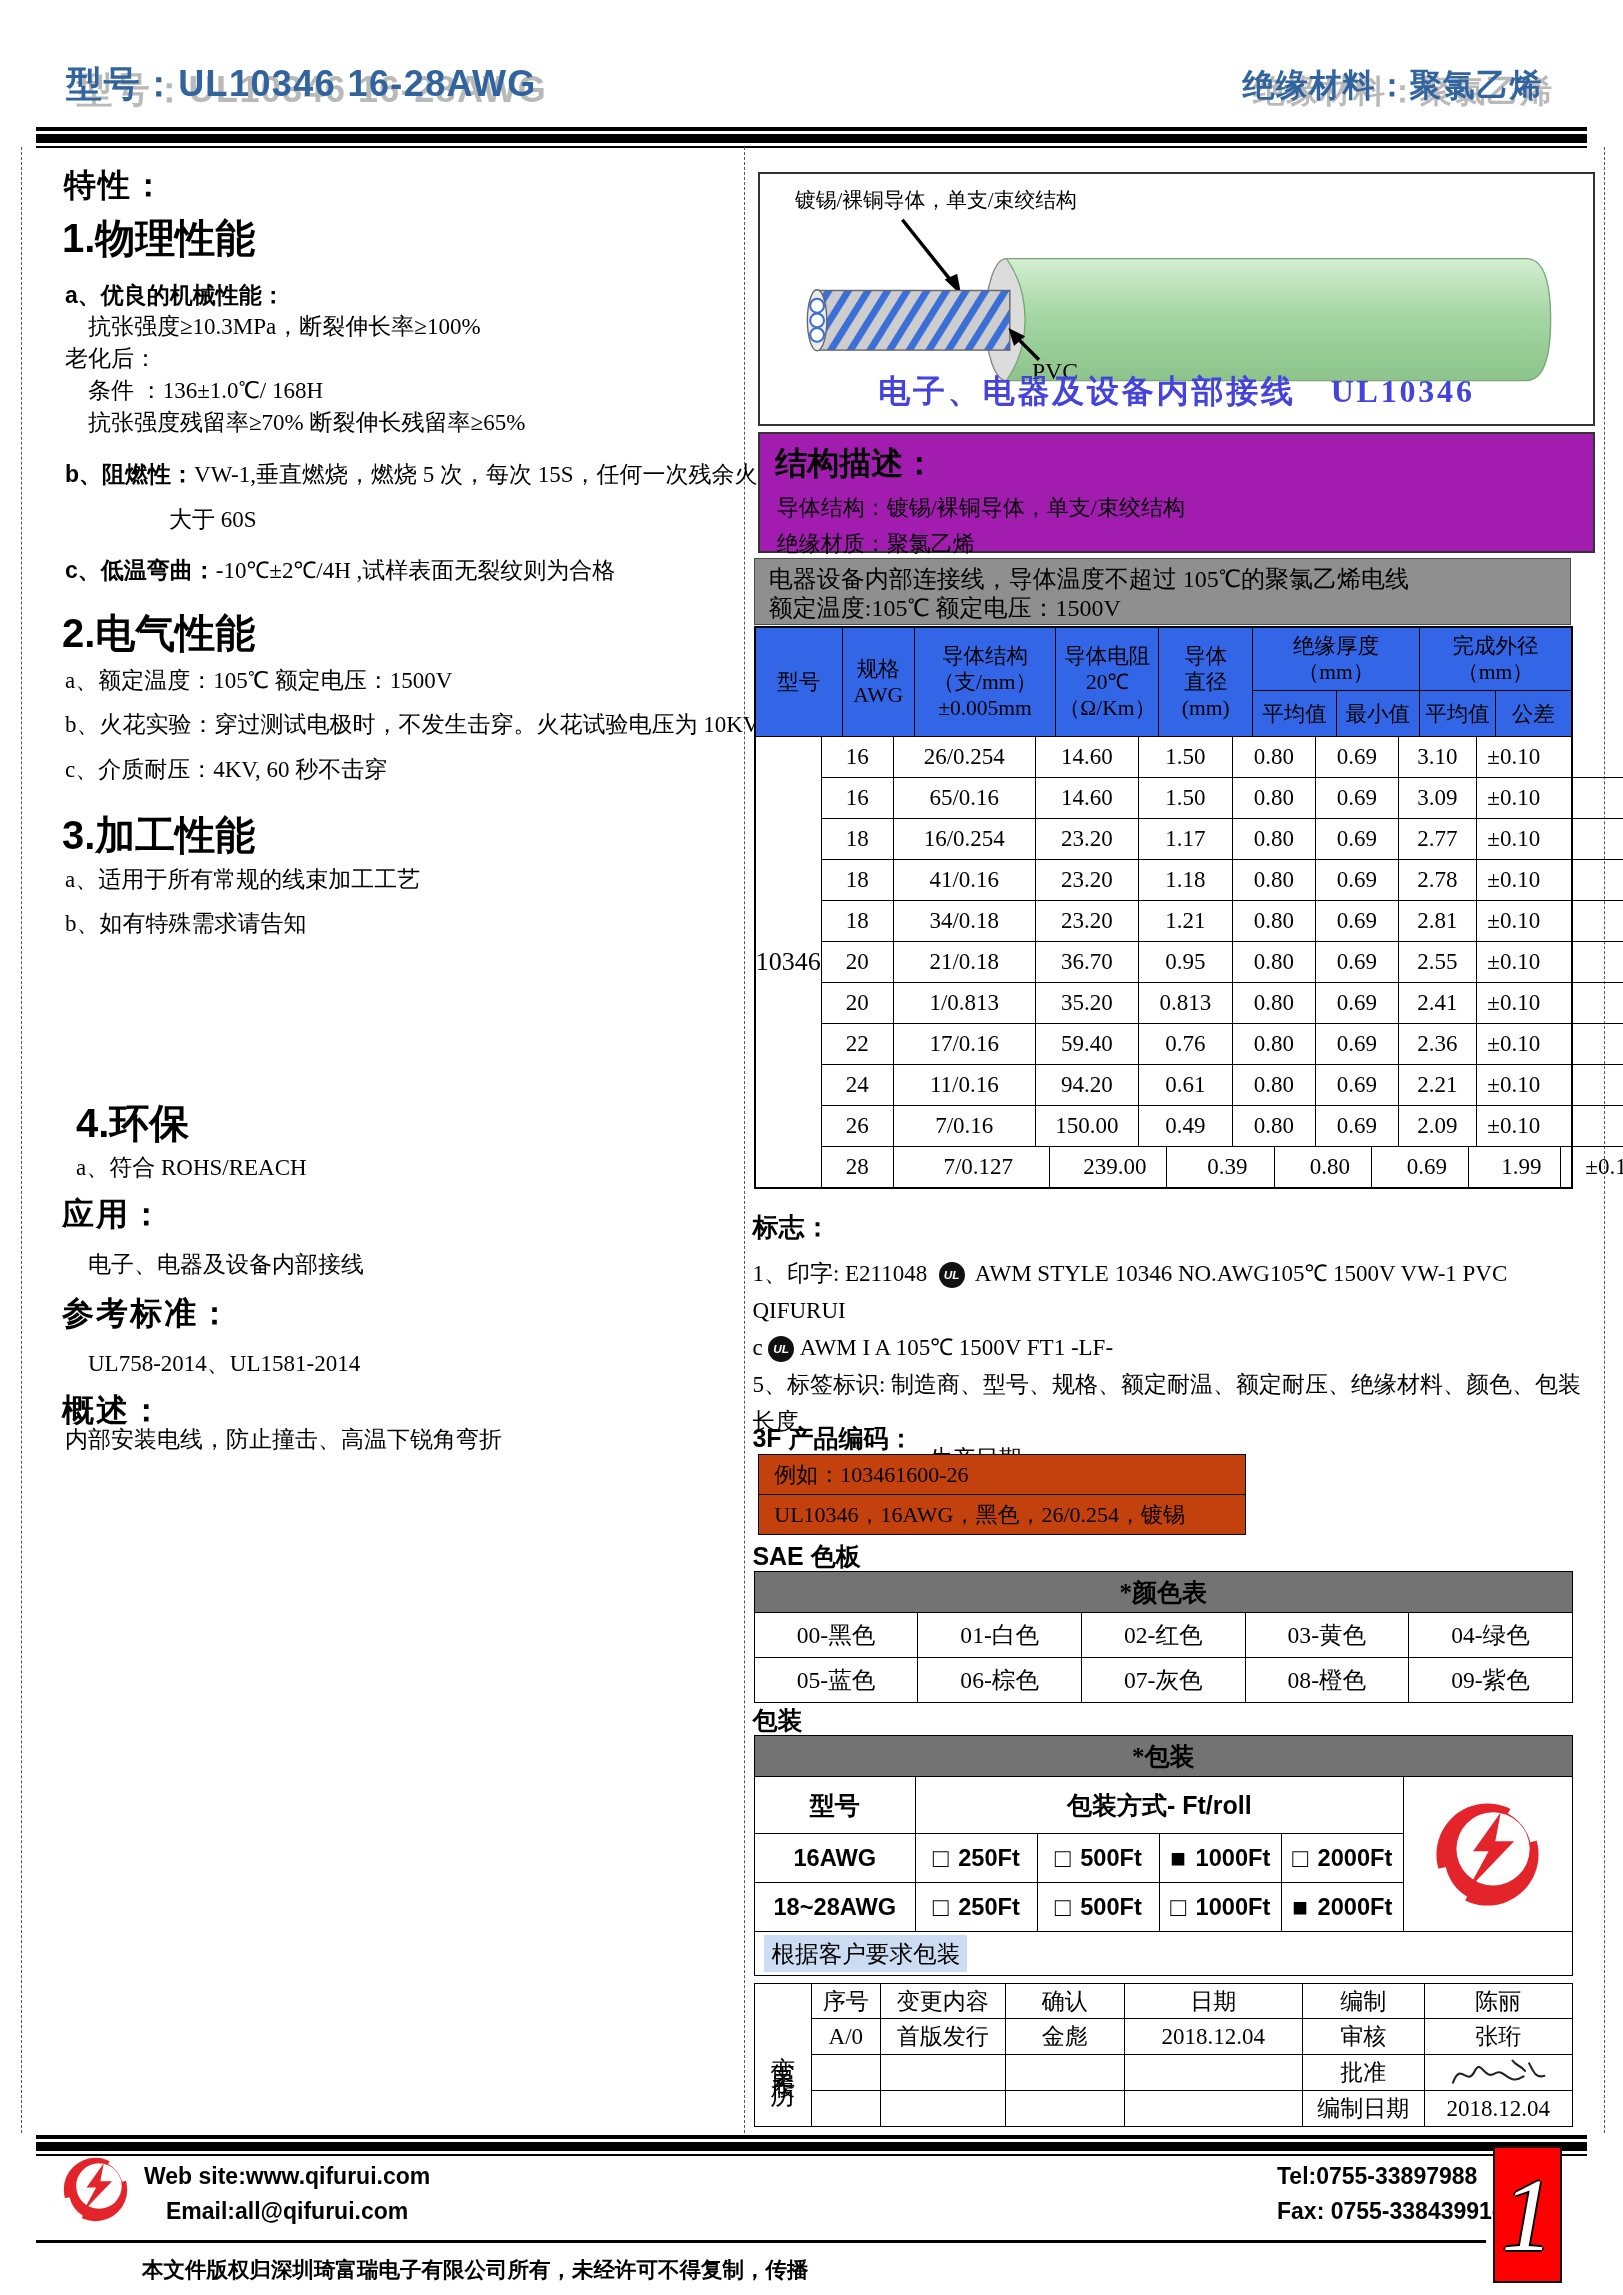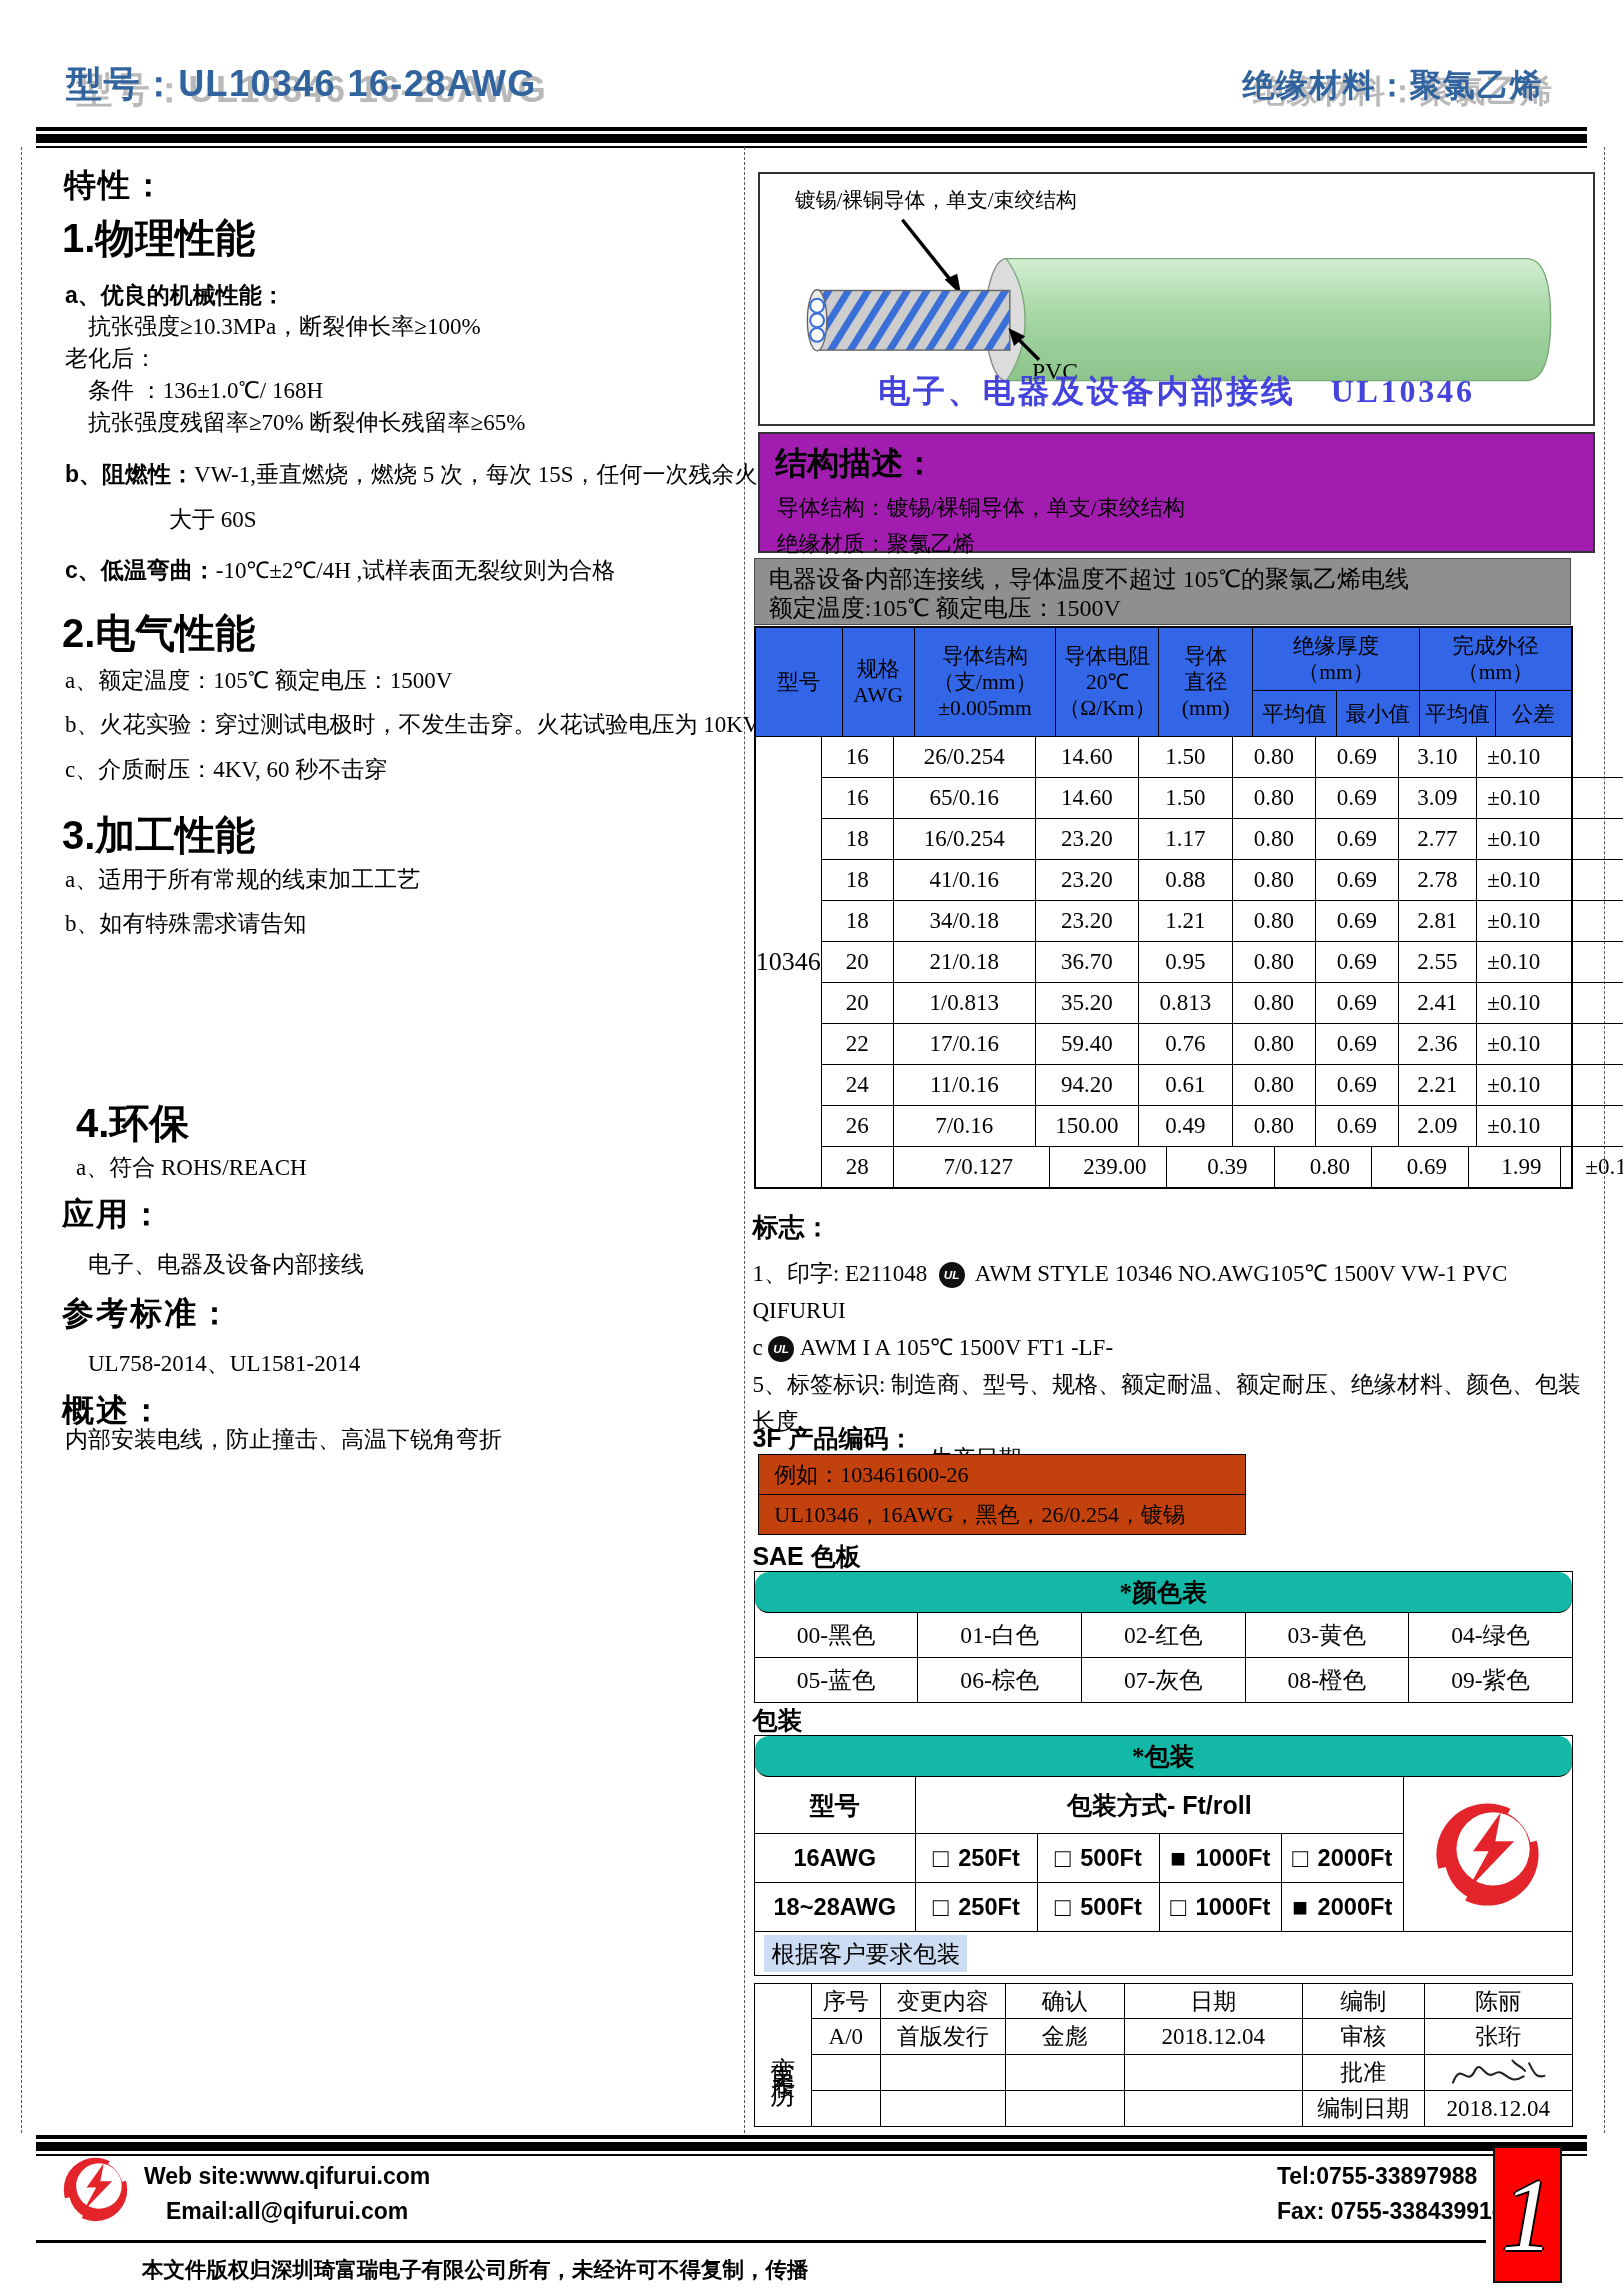--- a/index.html
+++ b/index.html
@@ -66,22 +66,22 @@
   .marking .indent{margin-left:177px;}
   .ulmark{display:inline-flex;width:26px;height:26px;border-radius:50%;background:#111;color:#fff;
           font-family:"Liberation Sans",sans-serif;font-weight:bold;font-style:italic;font-size:11.8px;
           align-items:center;justify-content:center;margin:0 5.6px;vertical-align:middle;}
   
   .h-sans{position:absolute;font-family:"Liberation Sans",sans-serif;font-weight:bold;font-size:25px;}
   .code-box{position:absolute;left:7px;top:1307px;width:486px;border:1.4px solid #000;background:#c2410c;}
   .code-box .row{height:39px;display:flex;align-items:center;padding-left:15.3px;font-size:22px;border-bottom:1.4px solid #000;}
   .code-box .row:last-child{border-bottom:none;}
   .sae{position:absolute;left:2.8px;top:1424px;width:817px;border:1.4px solid #000;}
-  .blue-title{height:40px;background:#14b8a6;display:flex;align-items:center;justify-content:center;
-              font-weight:bold;font-size:25px;border-bottom:1.4px solid #000;border-radius:14px;}
+  .blue-title{height:40px;background:#737373;display:flex;align-items:center;justify-content:center;
+              font-weight:bold;font-size:25px;border-bottom:1.4px solid #000;}
   .sae-row{display:flex;height:44px;border-bottom:1.4px solid #000;}
   .sae-row:last-child{border-bottom:none;}
   .sae-cell{flex:1;box-sizing:border-box;border-right:1.4px solid #000;display:flex;align-items:center;justify-content:center;font-size:23.6px;}
   .sae-cell:last-child{border-right:none;}
   .pack{position:absolute;left:2.8px;top:1588px;width:817px;border:1.4px solid #000;background:#fff;}
   .pack-grid{display:grid;grid-template-columns:161px 122px 122px 122px 122px 1fr;
              grid-template-rows:57px 49px 49px 43px;}
   .pc{box-sizing:border-box;border-right:1.4px solid #000;border-bottom:1.4px solid #000;
       display:flex;align-items:center;justify-content:center;
       font-family:"Liberation Sans",sans-serif;font-weight:bold;font-size:23.6px;}
@@ -279,21 +279,21 @@
               <div class="sc">1.17</div>
               <div class="sc">0.80</div>
               <div class="sc">0.69</div>
               <div class="sc">2.77</div>
               <div class="sc">±0.10</div>
             </div>
               <div class="spec-row">
               <div class="sc">18</div>
               <div class="sc">41/0.16</div>
               <div class="sc">23.20</div>
-              <div class="sc">0.88</div>
+              <div class="sc">1.18</div>
               <div class="sc">0.80</div>
               <div class="sc">0.69</div>
               <div class="sc">2.78</div>
               <div class="sc">±0.10</div>
             </div>
               <div class="spec-row">
               <div class="sc">18</div>
               <div class="sc">34/0.18</div>
               <div class="sc">23.20</div>
               <div class="sc">1.21</div>

